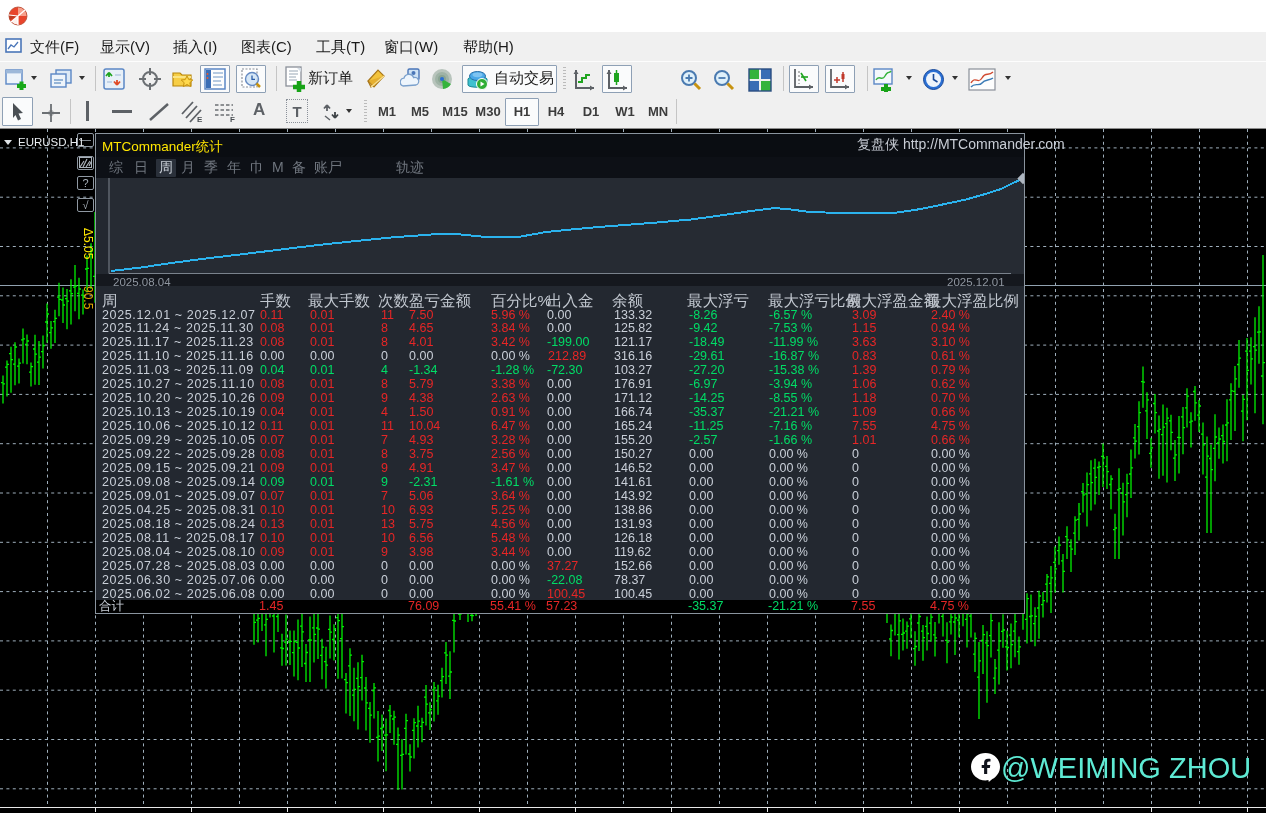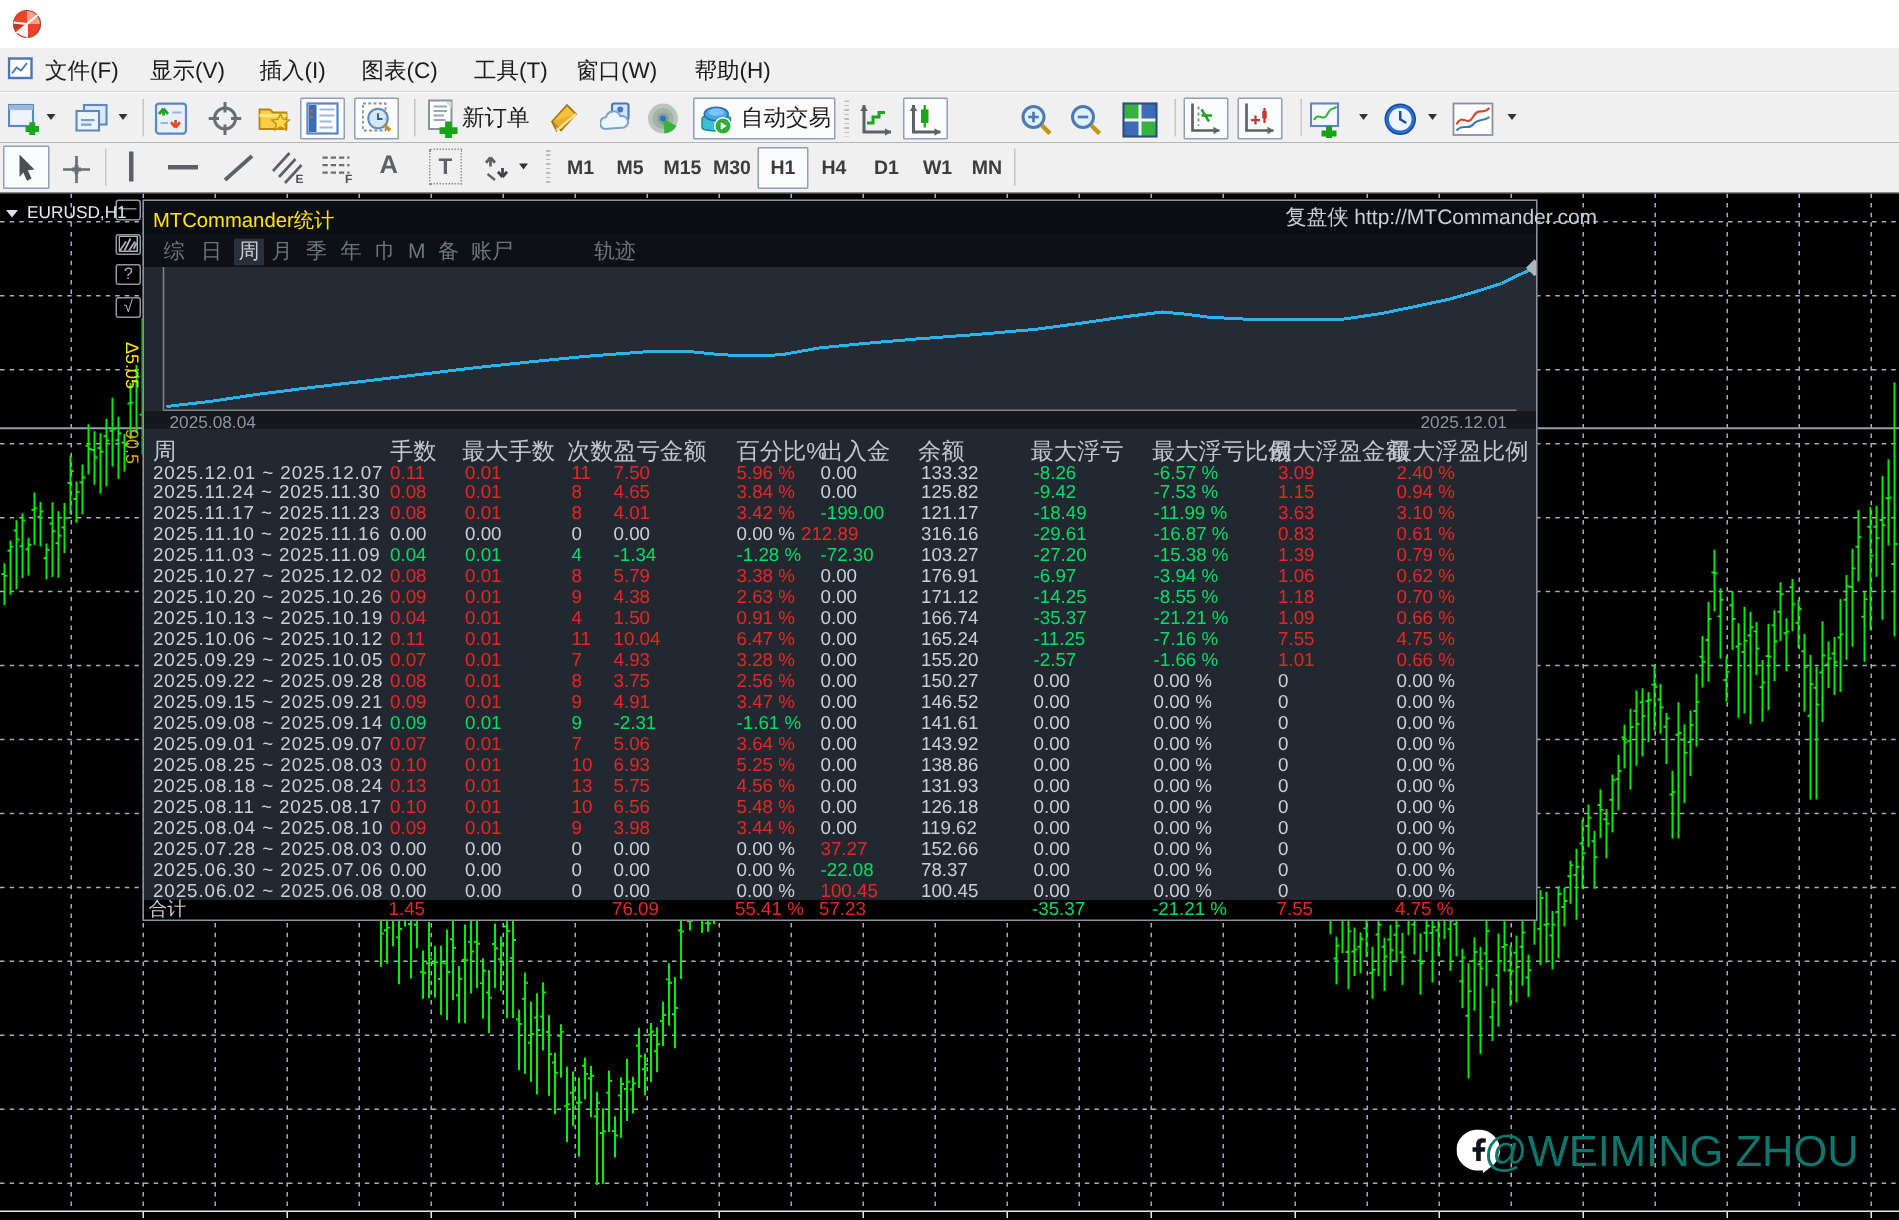--- a/index.html
+++ b/index.html
@@ -27,21 +27,21 @@
 #plot { position:absolute; left:12px; top:44px; width:916px; height:96px; background:#262b33; }
 #axislbl { position:absolute; left:0; top:140px; width:928px; height:12px; background:#15181e; }
 #axislbl .l { position:absolute; top:2px; font-size:11.5px; color:#8f96a0; }
 #phead { position:absolute; left:0; top:157px; width:928px; height:16px; }
 #phead span { position:absolute; top:0; font-size:15.5px; color:#c2c8d0; white-space:nowrap; }
 .row { position:absolute; left:0; width:928px; height:14px; line-height:14px; }
 .row .c, #totalrow .c { position:absolute; white-space:nowrap; font-size:12.5px; }
 .w { color:#c9cfd8; } .r { color:#e62626; } .g { color:#00dd66; }
 #totalrow { position:absolute; left:-1px; top:465.5px; width:930px; height:13.5px; background:#000; line-height:13px; }
 #fbmark { position:absolute; left:971px; top:622px; width:290px; height:32px; z-index:3; }
-#fbmark .t { position:absolute; left:18px; top:1px; font-size:29px; color:#0f766e; letter-spacing:0px; white-space:nowrap;text-align:right; }
+#fbmark .t { position:absolute; left:30px; top:1px; font-size:29px; color:#5eead4; letter-spacing:0px; white-space:nowrap;text-align:right; }
 .lbtn { position:absolute; width:17px; height:14px; border:1px solid #8f98a2; border-radius:2px; color:#aab2bb; text-align:center; line-height:12px; font-size:11px; background:rgba(0,0,0,.55); z-index:6; }
 #symlbl { position:absolute; left:18px; top:7px; color:#e8ecf0; font-size:11.5px; z-index:6; }
 #symtri { position:absolute; left:4px; top:11px; width:0; height:0; border-left:4.5px solid transparent; border-right:4.5px solid transparent; border-top:5px solid #dfe3e7; z-index:6; }
 #ylab1 { position:absolute; left:56px; top:124px; width:64px; text-align:left; color:#ffe600; font-size:12px; transform:rotate(90deg); transform-origin:50% 50%; z-index:4; }
 #ylab2 { position:absolute; left:63px; top:175px; width:50px; color:#e0a800; font-size:12px; transform:rotate(90deg); transform-origin:50% 50%; z-index:4; }
 #cpright { position:absolute; left:857px; top:7px; font-size:14px; color:#c9ced6; z-index:7; white-space:nowrap; }
 </style></head>
 <body>
 <div id="root">
 <div id="titlebar">
@@ -360,21 +360,21 @@
           <span class="c r" style="left:756px">3.63</span>
           <span class="c r" style="left:835px">3.10 %</span>
         </div>
 <div class="row" style="top:215.3px">
           <span class="c w" style="left:6px;letter-spacing:0.62px">2025.11.10 ~ 2025.11.16</span>
           <span class="c w" style="left:164px">0.00</span>
           <span class="c w" style="left:214px">0.00</span>
           <span class="c w" style="left:285px">0</span>
           <span class="c w" style="left:313px">0.00</span>
           <span class="c w" style="left:395px">0.00 %</span>
-          <span class="c r" style="left:438px">212.89</span>
+          <span class="c r" style="left:452px">212.89</span>
           <span class="c w" style="left:518px">316.16</span>
           <span class="c g" style="left:593px">-29.61</span>
           <span class="c g" style="left:673px">-16.87 %</span>
           <span class="c r" style="left:756px">0.83</span>
           <span class="c r" style="left:835px">0.61 %</span>
         </div>
 <div class="row" style="top:229.3px">
           <span class="c w" style="left:6px;letter-spacing:0.62px">2025.11.03 ~ 2025.11.09</span>
           <span class="c g" style="left:164px">0.04</span>
           <span class="c g" style="left:214px">0.01</span>
@@ -382,21 +382,21 @@
           <span class="c g" style="left:313px">-1.34</span>
           <span class="c g" style="left:395px">-1.28 %</span>
           <span class="c g" style="left:451px">-72.30</span>
           <span class="c w" style="left:518px">103.27</span>
           <span class="c g" style="left:593px">-27.20</span>
           <span class="c g" style="left:673px">-15.38 %</span>
           <span class="c r" style="left:756px">1.39</span>
           <span class="c r" style="left:835px">0.79 %</span>
         </div>
 <div class="row" style="top:243.2px">
-          <span class="c w" style="left:6px;letter-spacing:0.62px">2025.10.27 ~ 2025.12.02</span>
+          <span class="c w" style="left:6px;letter-spacing:0.62px">2025.10.27 ~ 2025.11.10</span>
           <span class="c r" style="left:164px">0.08</span>
           <span class="c r" style="left:214px">0.01</span>
           <span class="c r" style="left:285px">8</span>
           <span class="c r" style="left:313px">5.79</span>
           <span class="c r" style="left:395px">3.38 %</span>
           <span class="c w" style="left:451px">0.00</span>
           <span class="c w" style="left:518px">176.91</span>
           <span class="c g" style="left:593px">-6.97</span>
           <span class="c g" style="left:673px">-3.94 %</span>
           <span class="c r" style="left:756px">1.06</span>
@@ -508,21 +508,21 @@
           <span class="c r" style="left:313px">5.06</span>
           <span class="c r" style="left:395px">3.64 %</span>
           <span class="c w" style="left:451px">0.00</span>
           <span class="c w" style="left:518px">143.92</span>
           <span class="c w" style="left:593px">0.00</span>
           <span class="c w" style="left:673px">0.00 %</span>
           <span class="c w" style="left:756px">0</span>
           <span class="c w" style="left:835px">0.00 %</span>
         </div>
 <div class="row" style="top:368.8px">
-          <span class="c w" style="left:6px;letter-spacing:0.62px">2025.08.25 ~ 2025.08.03</span>
+          <span class="c w" style="left:6px;letter-spacing:0.62px">2025.04.25 ~ 2025.08.31</span>
           <span class="c r" style="left:164px">0.10</span>
           <span class="c r" style="left:214px">0.01</span>
           <span class="c r" style="left:285px">10</span>
           <span class="c r" style="left:313px">6.93</span>
           <span class="c r" style="left:395px">5.25 %</span>
           <span class="c w" style="left:451px">0.00</span>
           <span class="c w" style="left:518px">138.86</span>
           <span class="c w" style="left:593px">0.00</span>
           <span class="c w" style="left:673px">0.00 %</span>
           <span class="c w" style="left:756px">0</span>

